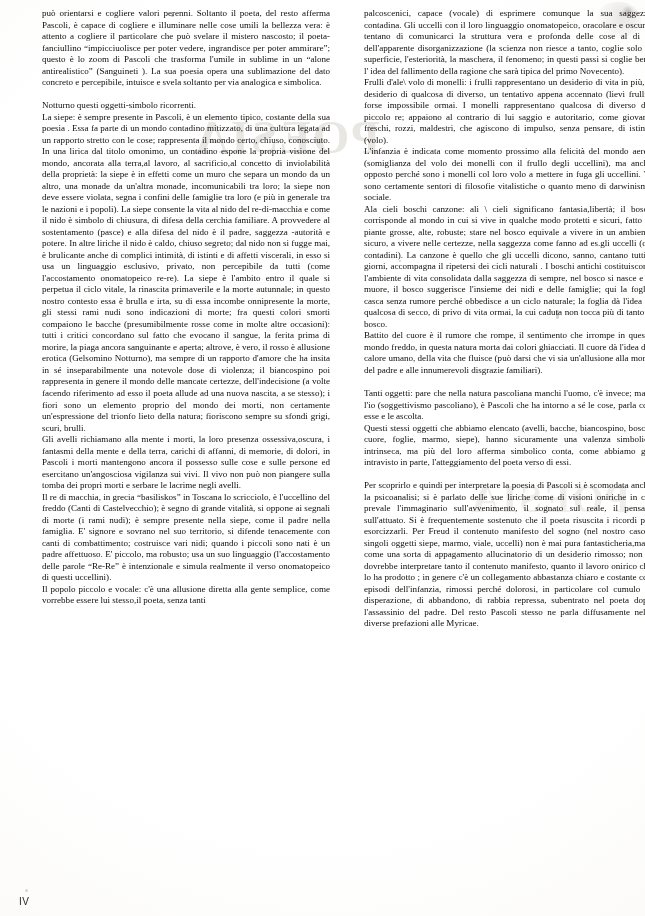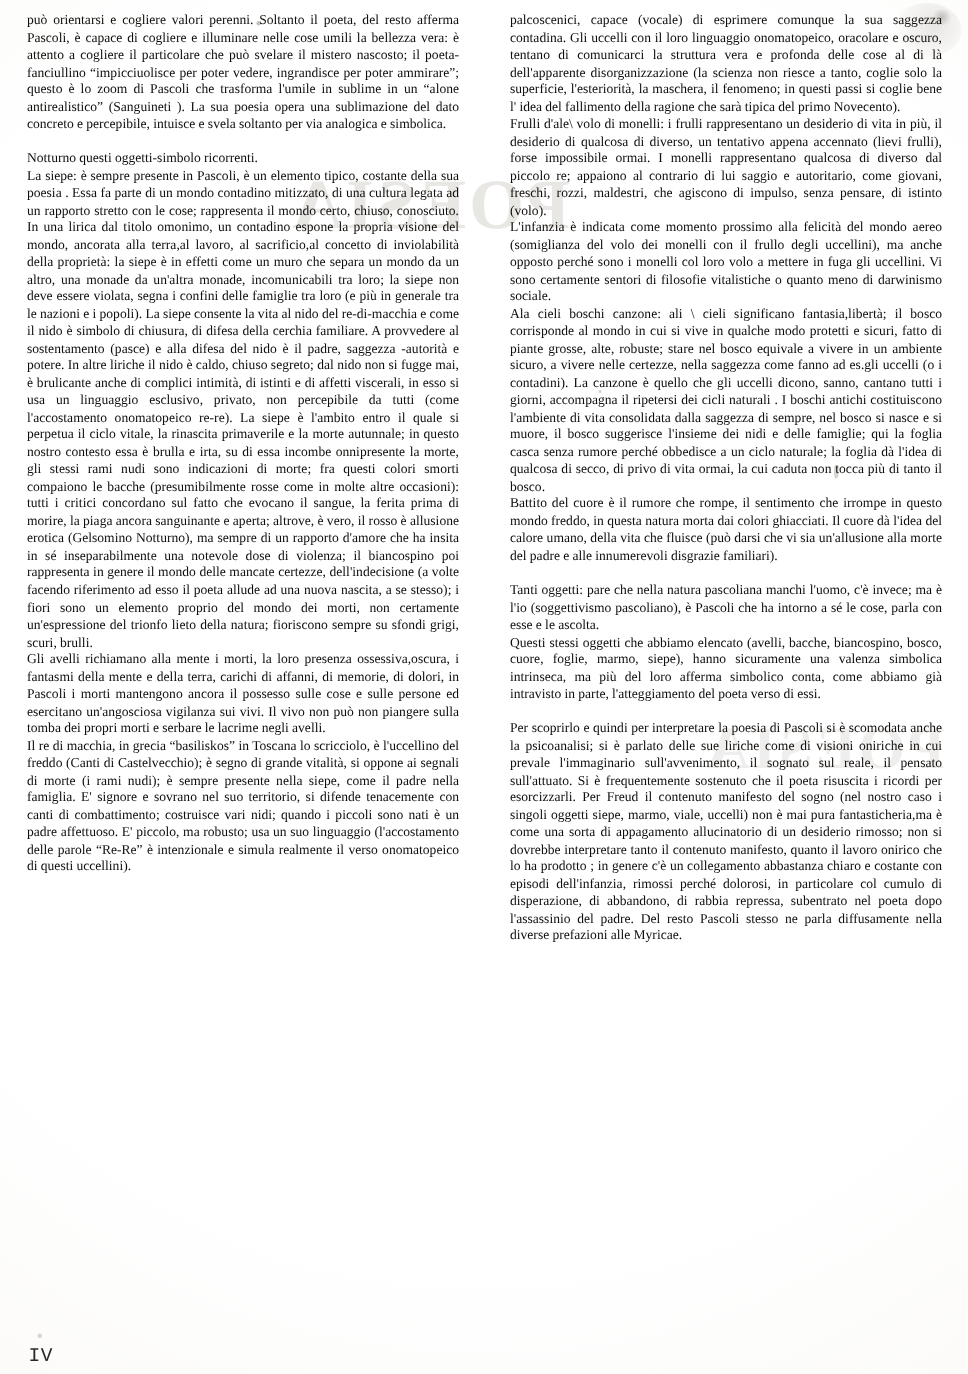--- a/index.html
+++ b/index.html
@@ -81,39 +81,40 @@
   .col {
     position: absolute;
     top: 0;
     width: 288px;
     font-size: 9.05px;
     line-height: 11.52px;
     text-align: justify;
     text-justify: inter-word;
     hyphens: none;
     word-spacing: -0.1px;
+    margin-left: 24px;
   }
   .col-left  { left: 0; }
   .col-right { left: 322px; }
 
   .col p {
     margin: 0;
     text-indent: 0;
   }
   
   .col p.gap-before { margin-top: 11.5px; }
 
   .col p.last-line-left { text-align-last: left; }
 
   .folio {
     position: absolute;
     left: 19px;
     top: 896px;
-    font-family: Liberation Mono, monospace;
-    font-size: 13px;
+    font-family: Liberation Sans, sans-serif;
+    font-size: 10px;
     letter-spacing: .4px;
     color: #2a2824;
   }
 </style>
 </head>
 <body>
 
 <div class="page"></div>
 
 <div class="watermark">POESIA</div>
@@ -126,20 +127,21 @@
 <div class="smudge speck-c"></div>
 <div class="smudge speck-d"></div>
 
 <div class="columns">
   <div class="col col-left" id="left-column">
       <p>può orientarsi e cogliere valori perenni. Soltanto il poeta, del resto afferma Pascoli, è capace di cogliere e illuminare nelle cose umili la bellezza vera: è attento a cogliere il particolare che può svelare il mistero nascosto; il poeta-fanciullino “impicciuolisce per poter vedere, ingrandisce per poter ammirare”; questo è lo zoom di Pascoli che trasforma l'umile in sublime in un “alone antirealistico” (Sanguineti ). La sua poesia opera una sublimazione del dato concreto e percepibile, intuisce e svela soltanto per via analogica e simbolica.</p>
       <p class="gap-before">Notturno questi oggetti-simbolo ricorrenti.</p>
       <p>La siepe: è sempre presente in Pascoli, è un elemento tipico, costante della sua poesia . Essa fa parte di un mondo contadino mitizzato, di una cultura legata ad un rapporto stretto con le cose; rappresenta il mondo certo, chiuso, conosciuto. In una lirica dal titolo omonimo, un contadino espone la propria visione del mondo, ancorata alla terra,al lavoro, al sacrificio,al concetto di inviolabilità della proprietà: la siepe è in effetti come un muro che separa un mondo da un altro, una monade da un'altra monade, incomunicabili tra loro; la siepe non deve essere violata, segna i confini delle famiglie tra loro (e più in generale tra le nazioni e i popoli). La siepe consente la vita al nido del re-di-macchia e come il nido è simbolo di chiusura, di difesa della cerchia familiare. A provvedere al sostentamento (pasce) e alla difesa del nido è il padre, saggezza -autorità e potere. In altre liriche il nido è caldo, chiuso segreto; dal nido non si fugge mai, è brulicante anche di complici intimità, di istinti e di affetti viscerali, in esso si usa un linguaggio esclusivo, privato, non percepibile da tutti (come l'accostamento onomatopeico re-re). La siepe è l'ambito entro il quale si perpetua il ciclo vitale, la rinascita primaverile e la morte autunnale; in questo nostro contesto essa è brulla e irta, su di essa incombe onnipresente la morte, gli stessi rami nudi sono indicazioni di morte; fra questi colori smorti compaiono le bacche (presumibilmente rosse come in molte altre occasioni): tutti i critici concordano sul fatto che evocano il sangue, la ferita prima di morire, la piaga ancora sanguinante e aperta; altrove, è vero, il rosso è allusione erotica (Gelsomino Notturno), ma sempre di un rapporto d'amore che ha insita in sé inseparabilmente una notevole dose di violenza; il biancospino poi rappresenta in genere il mondo delle mancate certezze, dell'indecisione (a volte facendo riferimento ad esso il poeta allude ad una nuova nascita, a se stesso); i fiori sono un elemento proprio del mondo dei morti, non certamente un'espressione del trionfo lieto della natura; fioriscono sempre su sfondi grigi, scuri, brulli.</p>
       <p>Gli avelli richiamano alla mente i morti, la loro presenza ossessiva,oscura, i fantasmi della mente e della terra, carichi di affanni, di memorie, di dolori, in Pascoli i morti mantengono ancora il possesso sulle cose e sulle persone ed esercitano un'angosciosa vigilanza sui vivi. Il vivo non può non piangere sulla tomba dei propri morti e serbare le lacrime negli avelli.</p>
       <p>Il re di macchia, in grecia “basiliskos” in Toscana lo scricciolo, è l'uccellino del freddo (Canti di Castelvecchio); è segno di grande vitalità, si oppone ai segnali di morte (i rami nudi); è sempre presente nella siepe, come il padre nella famiglia. E' signore e sovrano nel suo territorio, si difende tenacemente con canti di combattimento; costruisce vari nidi; quando i piccoli sono nati è un padre affettuoso. E' piccolo, ma robusto; usa un suo linguaggio (l'accostamento delle parole “Re-Re” è intenzionale e simula realmente il verso onomatopeico di questi uccellini).</p>
+      <p class=" last-line-left">Il popolo piccolo e vocale: c'è una allusione diretta alla gente semplice, come vorrebbe essere lui stesso,il poeta, senza tanti</p>
     </div>
   <div class="col col-right" id="right-column">
       <p>palcoscenici, capace (vocale) di esprimere comunque la sua saggezza contadina. Gli uccelli con il loro linguaggio onomatopeico, oracolare e oscuro, tentano di comunicarci la struttura vera e profonda delle cose al di là dell'apparente disorganizzazione (la scienza non riesce a tanto, coglie solo la superficie, l'esteriorità, la maschera, il fenomeno; in questi passi si coglie bene l' idea del fallimento della ragione che sarà tipica del primo Novecento).</p>
       <p>Frulli d'ale\ volo di monelli: i frulli rappresentano un desiderio di vita in più, il desiderio di qualcosa di diverso, un tentativo appena accennato (lievi frulli), forse impossibile ormai. I monelli rappresentano qualcosa di diverso dal piccolo re; appaiono al contrario di lui saggio e autoritario, come giovani, freschi, rozzi, maldestri, che agiscono di impulso, senza pensare, di istinto (volo).</p>
       <p>L'infanzia è indicata come momento prossimo alla felicità del mondo aereo (somiglianza del volo dei monelli con il frullo degli uccellini), ma anche opposto perché sono i monelli col loro volo a mettere in fuga gli uccellini. Vi sono certamente sentori di filosofie vitalistiche o quanto meno di darwinismo sociale.</p>
       <p>Ala cieli boschi canzone: ali \ cieli significano fantasia,libertà; il bosco corrisponde al mondo in cui si vive in qualche modo protetti e sicuri, fatto di piante grosse, alte, robuste; stare nel bosco equivale a vivere in un ambiente sicuro, a vivere nelle certezze, nella saggezza come fanno ad es.gli uccelli (o i contadini). La canzone è quello che gli uccelli dicono, sanno, cantano tutti i giorni, accompagna il ripetersi dei cicli naturali . I boschi antichi costituiscono l'ambiente di vita consolidata dalla saggezza di sempre, nel bosco si nasce e si muore, il bosco suggerisce l'insieme dei nidi e delle famiglie; qui la foglia casca senza rumore perché obbedisce a un ciclo naturale; la foglia dà l'idea di qualcosa di secco, di privo di vita ormai, la cui caduta non tocca più di tanto il bosco.</p>
       <p>Battito del cuore è il rumore che rompe, il sentimento che irrompe in questo mondo freddo, in questa natura morta dai colori ghiacciati. Il cuore dà l'idea del calore umano, della vita che fluisce (può darsi che vi sia un'allusione alla morte del padre e alle innumerevoli disgrazie familiari).</p>
       <p class="gap-before">Tanti oggetti: pare che nella natura pascoliana manchi l'uomo, c'è invece; ma è l'io (soggettivismo pascoliano), è Pascoli che ha intorno a sé le cose, parla con esse e le ascolta.</p>
       <p>Questi stessi oggetti che abbiamo elencato (avelli, bacche, biancospino, bosco, cuore, foglie, marmo, siepe), hanno sicuramente una valenza simbolica intrinseca, ma più del loro afferma simbolico conta, come abbiamo già intravisto in parte, l'atteggiamento del poeta verso di essi.</p>
       <p class="gap-before last-line-left">Per scoprirlo e quindi per interpretare la poesia di Pascoli si è scomodata anche la psicoanalisi; si è parlato delle sue liriche come di visioni oniriche in cui prevale l'immaginario sull'avvenimento, il sognato sul reale, il pensato sull'attuato. Si è frequentemente sostenuto che il poeta risuscita i ricordi per esorcizzarli. Per Freud il contenuto manifesto del sogno (nel nostro caso i singoli oggetti siepe, marmo, viale, uccelli) non è mai pura fantasticheria,ma è come una sorta di appagamento allucinatorio di un desiderio rimosso; non si dovrebbe interpretare tanto il contenuto manifesto, quanto il lavoro onirico che lo ha prodotto ; in genere c'è un collegamento abbastanza chiaro e costante con episodi dell'infanzia, rimossi perché dolorosi, in particolare col cumulo di disperazione, di abbandono, di rabbia repressa, subentrato nel poeta dopo l'assassinio del padre. Del resto Pascoli stesso ne parla diffusamente nella diverse prefazioni alle Myricae.</p>

